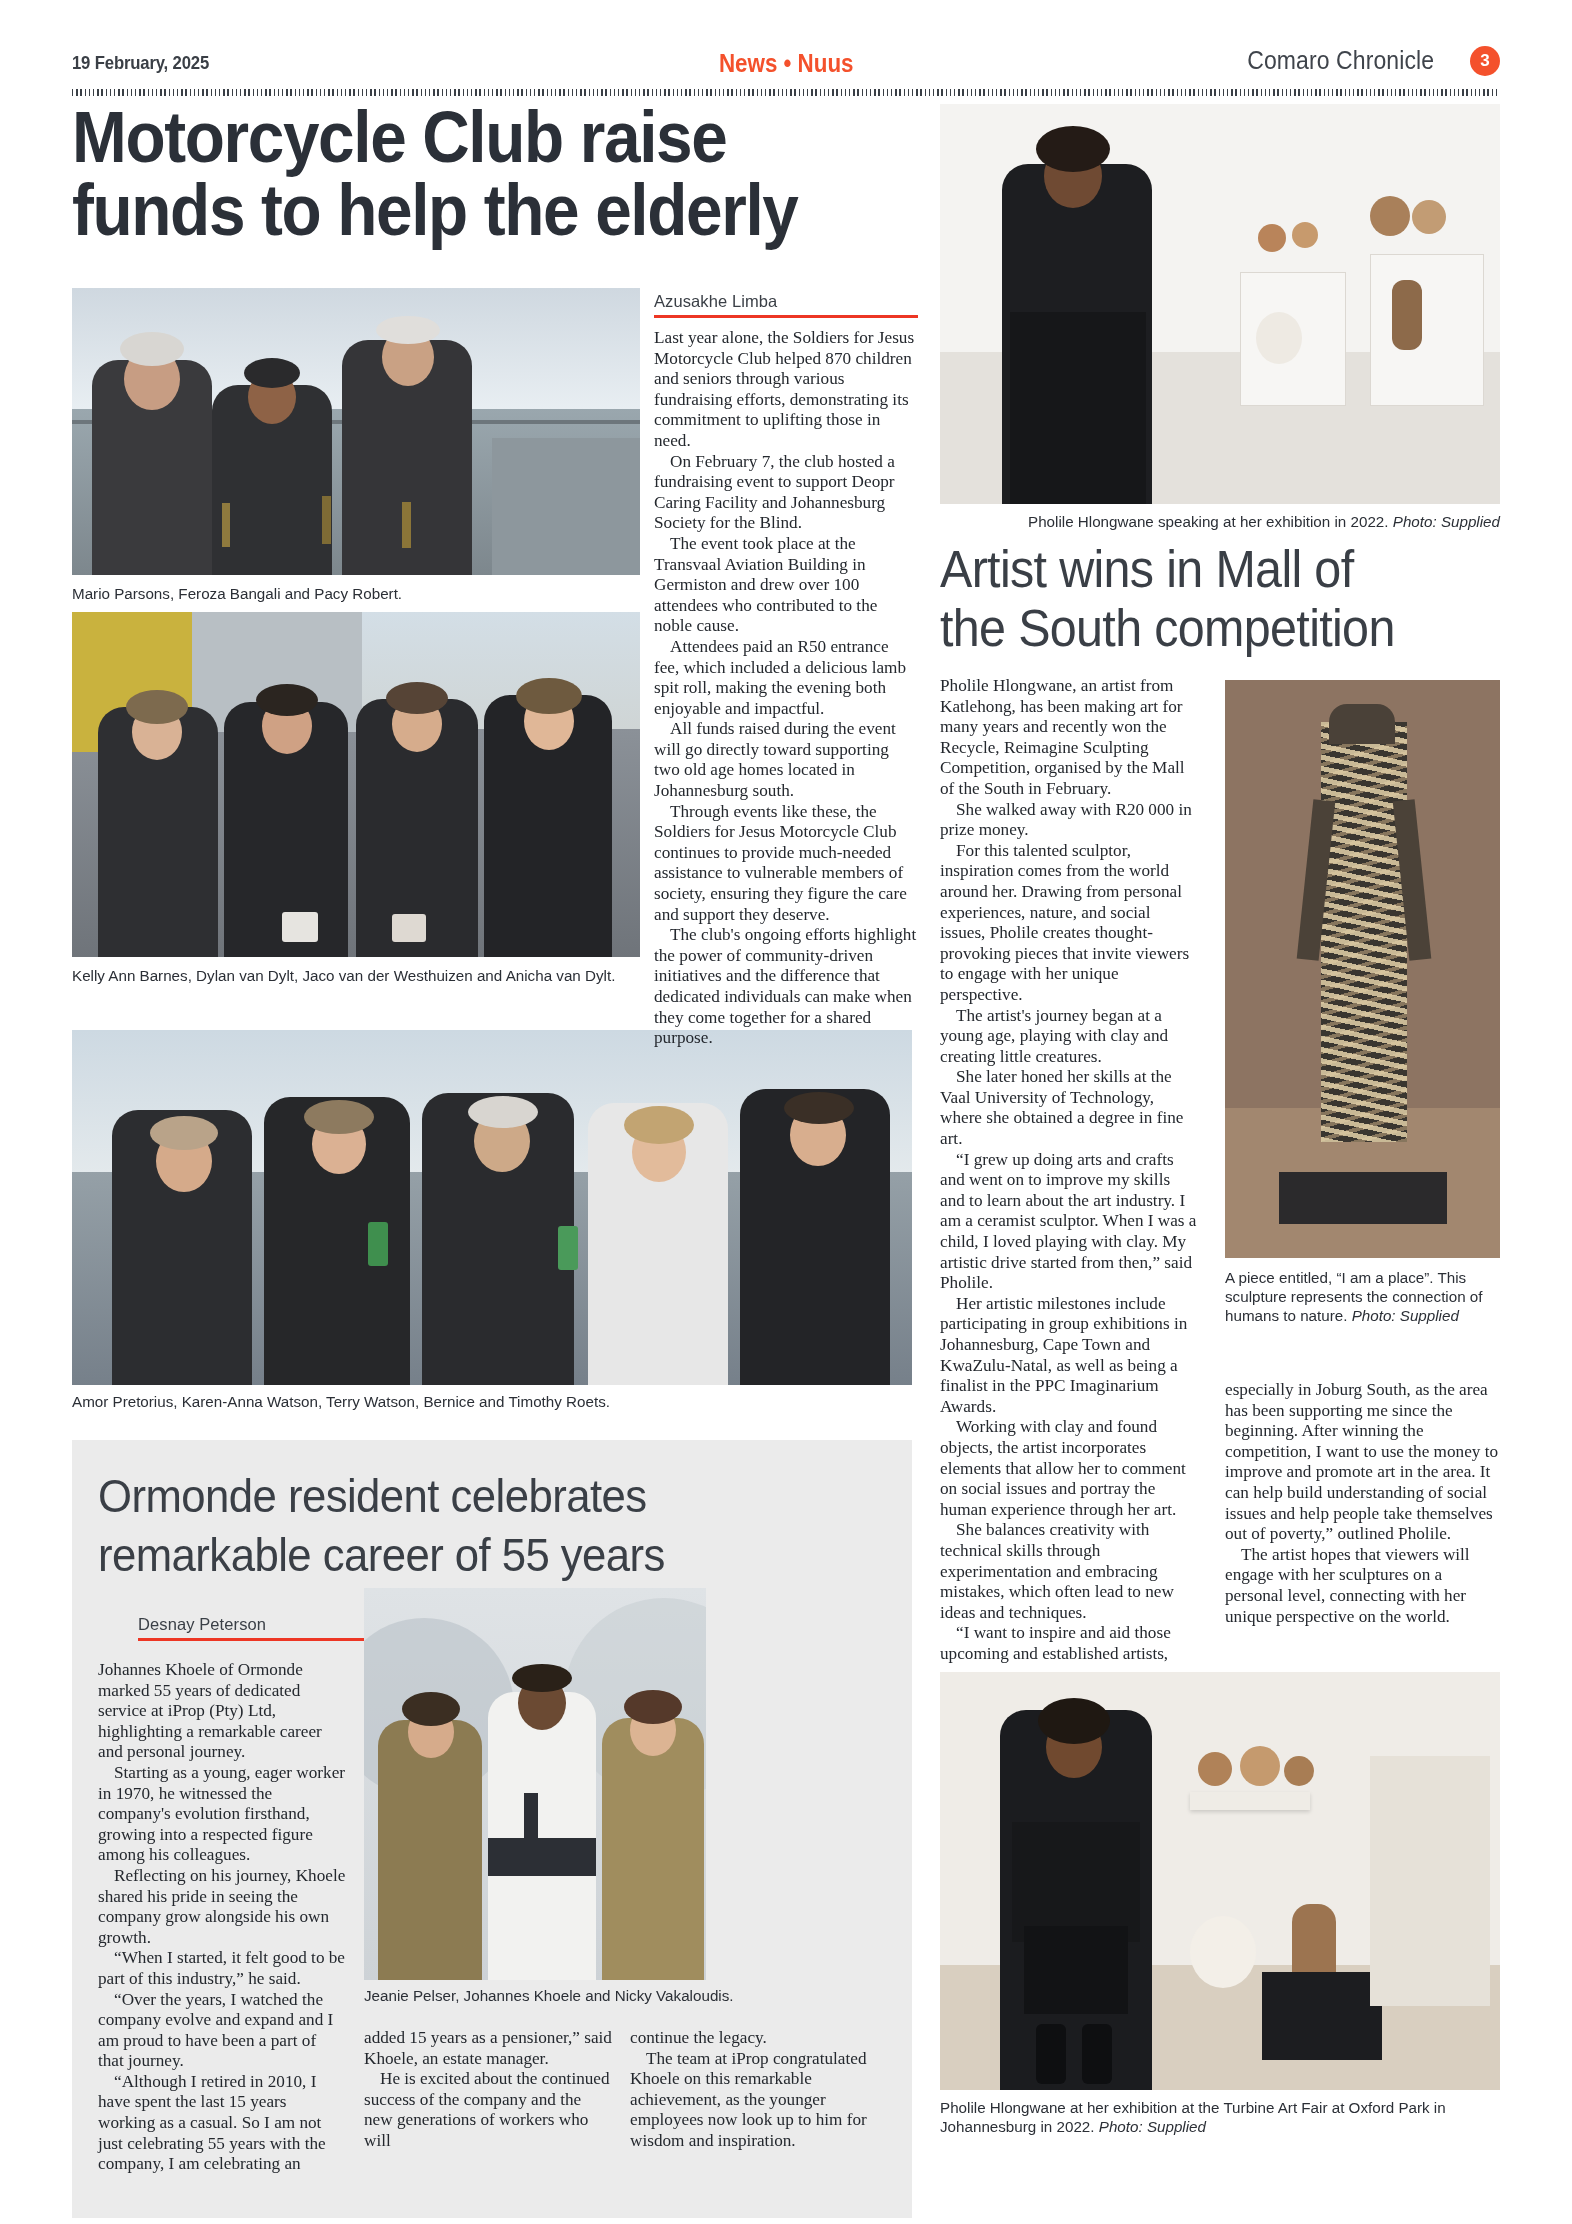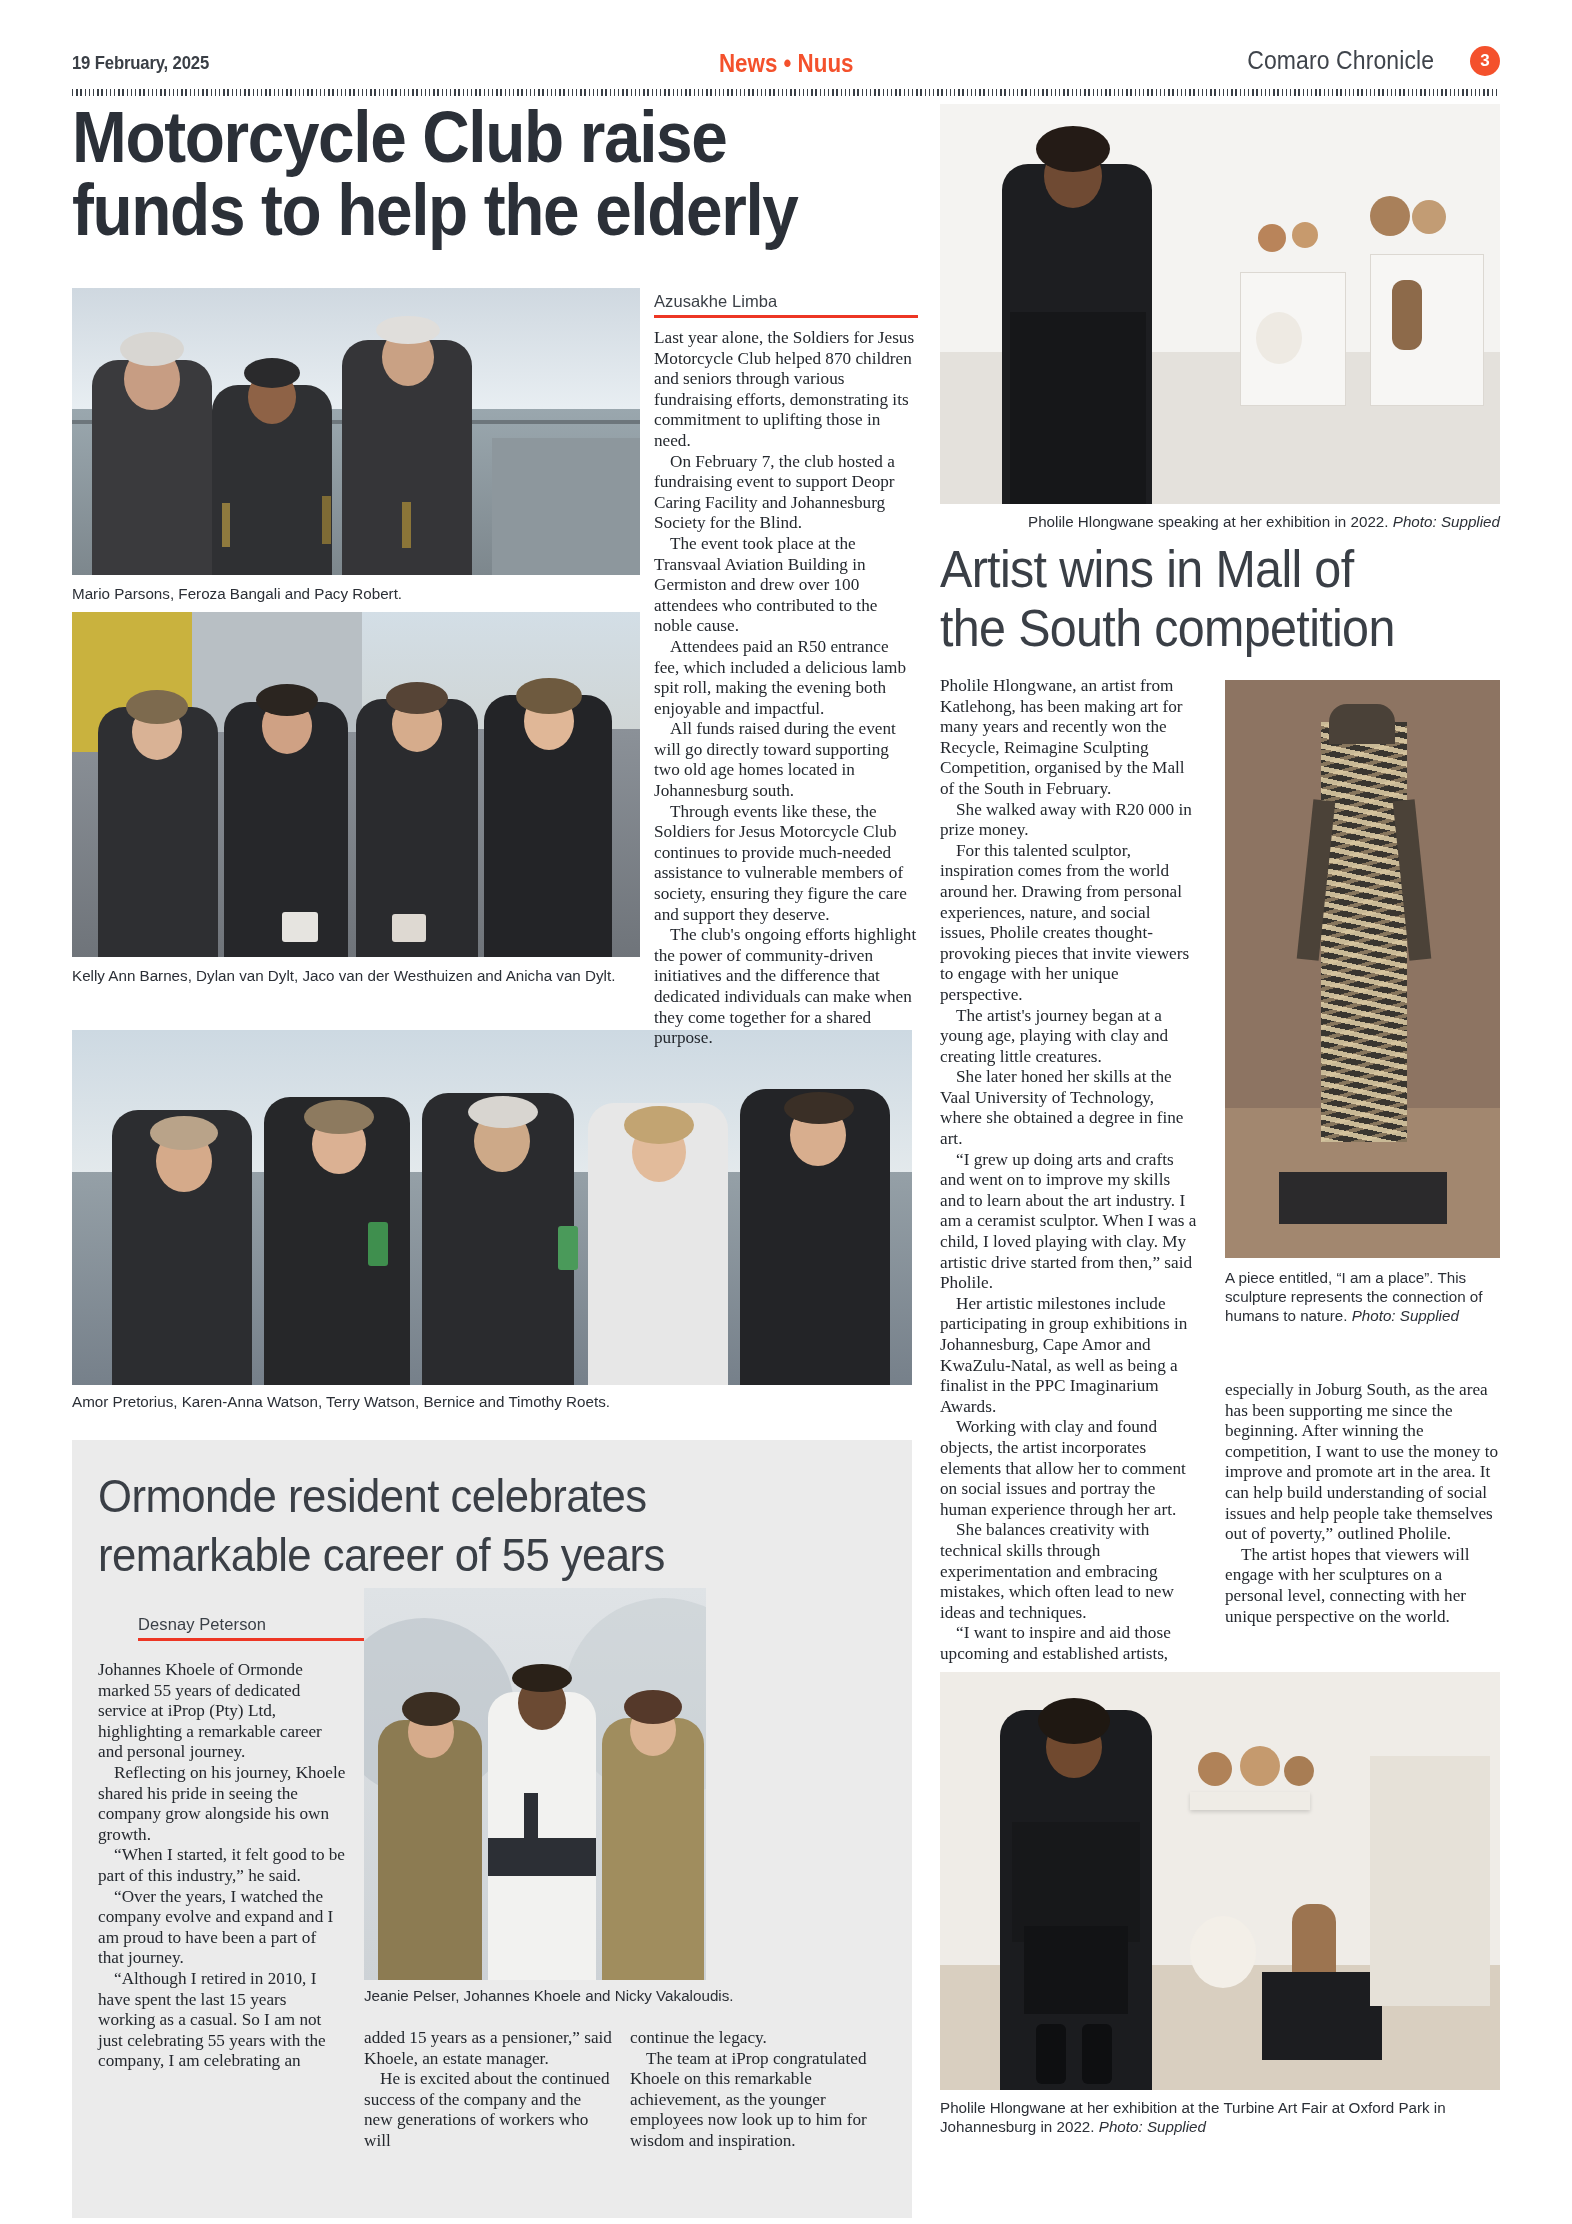--- a/index.html
+++ b/index.html
@@ -296,20 +296,21 @@
       <div>remarkable career of 55 years</div>
     </div>
 
     <div class="orm-byline">
       <div class="byline">Desnay Peterson</div>
       <div class="byline-rule" style="background: rgb(237, 54, 36);"></div>
     </div>
 
     <div class="body-col orm-col1">
       <p>Johannes Khoele of Ormonde marked 55 years of dedicated service at iProp (Pty) Ltd, highlighting a remarkable career and personal journey.</p>
+      <p class="ind">Starting as a young, eager worker in 1970, he witnessed the company's evolution firsthand, growing into a respected figure among his colleagues.</p>
       <p class="ind">Reflecting on his journey, Khoele shared his pride in seeing the company grow alongside his own growth.</p>
       <p class="ind">“When I started, it felt good to be part of this industry,” he said.</p>
       <p class="ind">“Over the years, I watched the company evolve and expand and I am proud to have been a part of that journey.</p>
       <p class="ind">“Although I retired in 2010, I have spent the last 15 years working as a casual. So I am not just celebrating 55 years with the company, I am celebrating an</p>
     </div>
 
     <div class="photo orm-photo">
       <div class="rect" style="left:0;top:0;width:100%;height:100%;background:linear-gradient(#dfe3e6,#cdd2d6)"></div>
       <div class="blob" style="left:-30px;top:30px;width:180px;height:180px;background:#b9c2c8;opacity:.6"></div>
       <div class="blob" style="left:200px;top:10px;width:200px;height:200px;background:#c3cbd0;opacity:.5"></div>
@@ -361,21 +362,21 @@
     <div>the South competition</div>
   </div>
 
   <div class="body-col rcol1">
     <p>Pholile Hlongwane, an artist from Katlehong, has been making art for many years and recently won the Recycle, Reimagine Sculpting Competition, organised by the Mall of the South in February.</p>
     <p class="ind">She walked away with R20 000 in prize money.</p>
     <p class="ind">For this talented sculptor, inspiration comes from the world around her. Drawing from personal experiences, nature, and social issues, Pholile creates thought-provoking pieces that invite viewers to engage with her unique perspective.</p>
     <p class="ind">The artist's journey began at a young age, playing with clay and creating little creatures.</p>
     <p class="ind">She later honed her skills at the Vaal University of Technology, where she obtained a degree in fine art.</p>
     <p class="ind">“I grew up doing arts and crafts and went on to improve my skills and to learn about the art industry. I am a ceramist sculptor. When I was a child, I loved playing with clay. My artistic drive started from then,” said Pholile.</p>
-    <p class="ind">Her artistic milestones include participating in group exhibitions in Johannesburg, Cape Amor and KwaZulu-Natal, as well as being a finalist in the PPC Imaginarium Awards.</p>
+    <p class="ind">Her artistic milestones include participating in group exhibitions in Johannesburg, Cape Town and KwaZulu-Natal, as well as being a finalist in the PPC Imaginarium Awards.</p>
     <p class="ind">Working with clay and found objects, the artist incorporates elements that allow her to comment on social issues and portray the human experience through her art.</p>
     <p class="ind">She balances creativity with technical skills through experimentation and embracing mistakes, which often lead to new ideas and techniques.</p>
     <p class="ind">“I want to inspire and aid those upcoming and established artists,</p>
   </div>
 
   <div class="photo rsculpt">
     <div class="rect" style="left:0;top:0;width:100%;height:100%;background:#7f6a59"></div>
     <div class="rect" style="left:0;top:0;width:100%;height:74%;background:#8d7462"></div>
     <div class="rect" style="left:0;bottom:0;width:100%;height:26%;background:#a2876f"></div>
     <div class="rect" style="left:54px;bottom:34px;width:168px;height:52px;background:#2b2a2c"></div>

